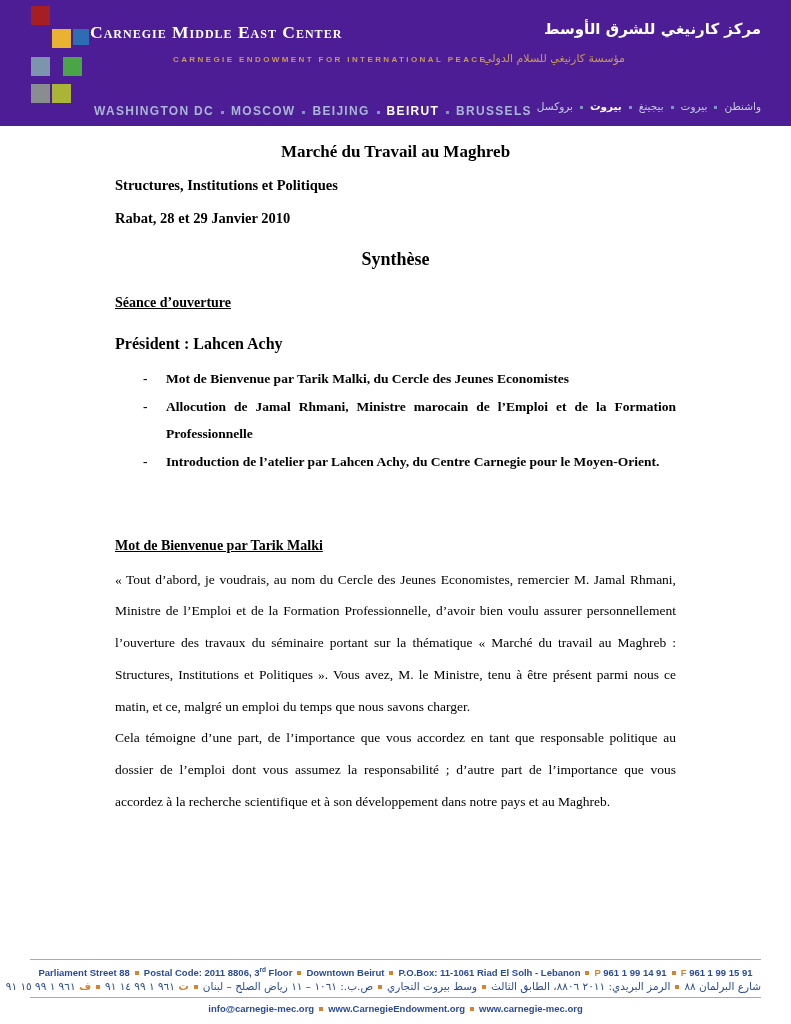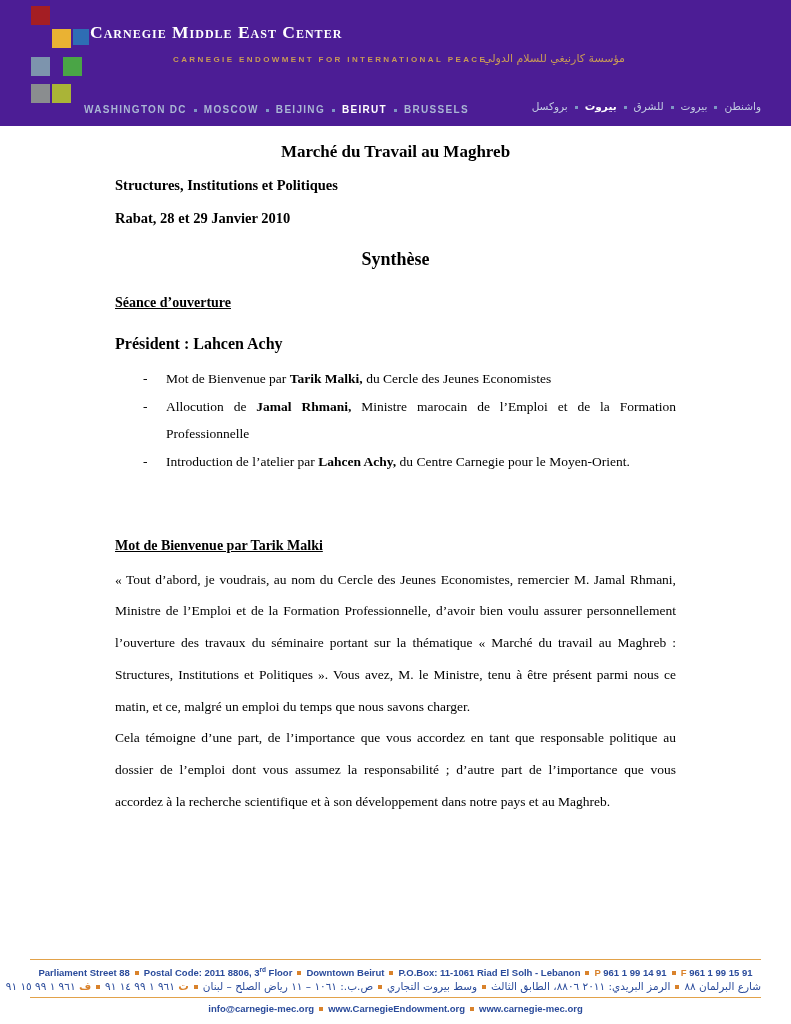--- a/index.html
+++ b/index.html
@@ -18,37 +18,37 @@
   .sq-gray{left:31px;top:84px;}
   .sq-olive{left:52px;top:84px;}
   .title-en{position:absolute;left:90px;top:22px;color:#ffffff;font-size:17.5px;letter-spacing:1px;
             font-variant:small-caps;font-weight:bold;}
   .title-ar{position:absolute;right:30px;top:20px;color:#ffffff;font-size:15px;font-weight:bold;
             font-family:"DejaVu Sans",sans-serif;letter-spacing:1.5px;}
   .sub-en{position:absolute;left:173px;top:55px;color:#c99b56;font-size:8px;letter-spacing:2.4px;
           font-family:"Liberation Sans",sans-serif;font-weight:bold;}
   .sub-ar{position:absolute;right:166px;top:52px;color:#c99b56;font-size:11px;letter-spacing:2.5px;
           font-family:"DejaVu Sans",sans-serif;}
-  .cities-en{position:absolute;left:84px;top:104px;color:#a9b6d4;font-size:10px;letter-spacing:1.3px;
+  .cities-en{position:absolute;left:94px;top:104px;color:#a9b6d4;font-size:12px;letter-spacing:1.3px;
              font-family:"Liberation Sans",sans-serif;font-weight:bold;white-space:nowrap;}
   .cities-ar{position:absolute;right:30px;top:100px;color:#c3cde3;font-size:10.5px;
              font-family:"DejaVu Sans",sans-serif;white-space:nowrap;}
   .city-hot{color:#ffffff;font-weight:bold;}
   .csep{display:inline-block;width:3px;height:3px;background:#7f96c4;margin:1px 7px;}
 
   
   .doc{position:absolute;top:126px;left:115px;width:561px;font-size:13.5px;}
   .doc-title{text-align:center;font-size:17px;font-weight:bold;margin:16px 0 0;}
   .doc-subtitle{text-align:left;font-size:14.5px;font-weight:bold;margin:15px 0 0;}
   .doc-date{font-size:14.5px;font-weight:bold;margin-top:16px;}
   .doc-synthese{text-align:center;font-size:18px;font-weight:bold;margin-top:22px;}
   .sec-heading{font-size:14px;font-weight:bold;text-decoration:underline;margin-top:25px;}
   .president{font-size:16px;font-weight:bold;margin-top:24px;}
   .bullets{margin:12px 0 0;padding:0 0 0 28px;list-style:none;}
-  .bullets li{position:relative;padding-left:23px;text-align:justify;line-height:2.05;}
+  .bullets li{position:relative;padding-left:23px;text-align:justify;line-height:2.05;font-weight:bold;}
   .bullets li::before{content:"-";position:absolute;left:0;top:0;}
   .welcome{margin-top:62px;}
   .body-p{text-align:justify;line-height:2.35;margin:10px 0 0;}
   .body-p + .body-p{margin-top:0;}
 
   
   .foot{position:absolute;left:30px;right:30px;bottom:10px;text-align:center;}
   .foot-rule{border-top:1px solid #e2a24a;height:0;}
   .foot-line{font-family:"Liberation Sans",sans-serif;font-size:9.5px;color:#2a4b9b;
              font-weight:bold;white-space:nowrap;}
@@ -69,28 +69,29 @@
       <span class="sq sq-red" style="background-color: rgb(164, 30, 35);"></span>
       <span class="sq sq-yellow" style="background-color: rgb(234, 178, 51);"></span>
       <span class="sq sq-blue" style="background-color: rgb(46, 109, 180);"></span>
       <span class="sq sq-slate" style="background-color: rgb(125, 148, 173);"></span>
       <span class="sq sq-green" style="background-color: rgb(74, 165, 70);"></span>
       <span class="sq sq-gray" style="background-color: rgb(138, 141, 143);"></span>
       <span class="sq sq-olive" style="background-color: rgb(170, 180, 55);"></span>
     </div>
 
     <div class="title-en">Carnegie Middle East Center</div>
+    <div class="title-ar" dir="rtl">مركز كارنيغي للشرق الأوسط</div>
     <div class="sub-en">CARNEGIE ENDOWMENT FOR INTERNATIONAL PEACE</div>
     <div class="sub-ar" dir="rtl">مؤسسة كارنيغي للسلام الدولي</div>
 
     <div class="cities-en">
       <span>WASHINGTON DC</span><span class="csep"></span><span>MOSCOW</span><span class="csep"></span><span>BEIJING</span><span class="csep"></span><span class="city-hot">BEIRUT</span><span class="csep"></span><span>BRUSSELS</span>
     </div>
     <div class="cities-ar" dir="rtl">
-      <span>واشنطن</span><span class="csep"></span><span>بيروت</span><span class="csep"></span><span>للشرق</span><span class="csep"></span><span class="city-hot">بيروت</span><span class="csep"></span><span>بروكسل</span>
+      <span>واشنطن</span><span class="csep"></span><span>بيروت</span><span class="csep"></span><span>بيجينغ</span><span class="csep"></span><span class="city-hot">بيروت</span><span class="csep"></span><span>بروكسل</span>
     </div>
   </header>
 
   <main class="doc">
     <div class="doc-title">Marché du Travail au Maghreb</div>
     <div class="doc-subtitle">Structures, Institutions et Politiques</div>
     <div class="doc-date">Rabat, 28 et 29 Janvier 2010</div>
     <div class="doc-synthese">Synthèse</div>
 
     <div class="sec-heading">Séance d’ouverture</div>

